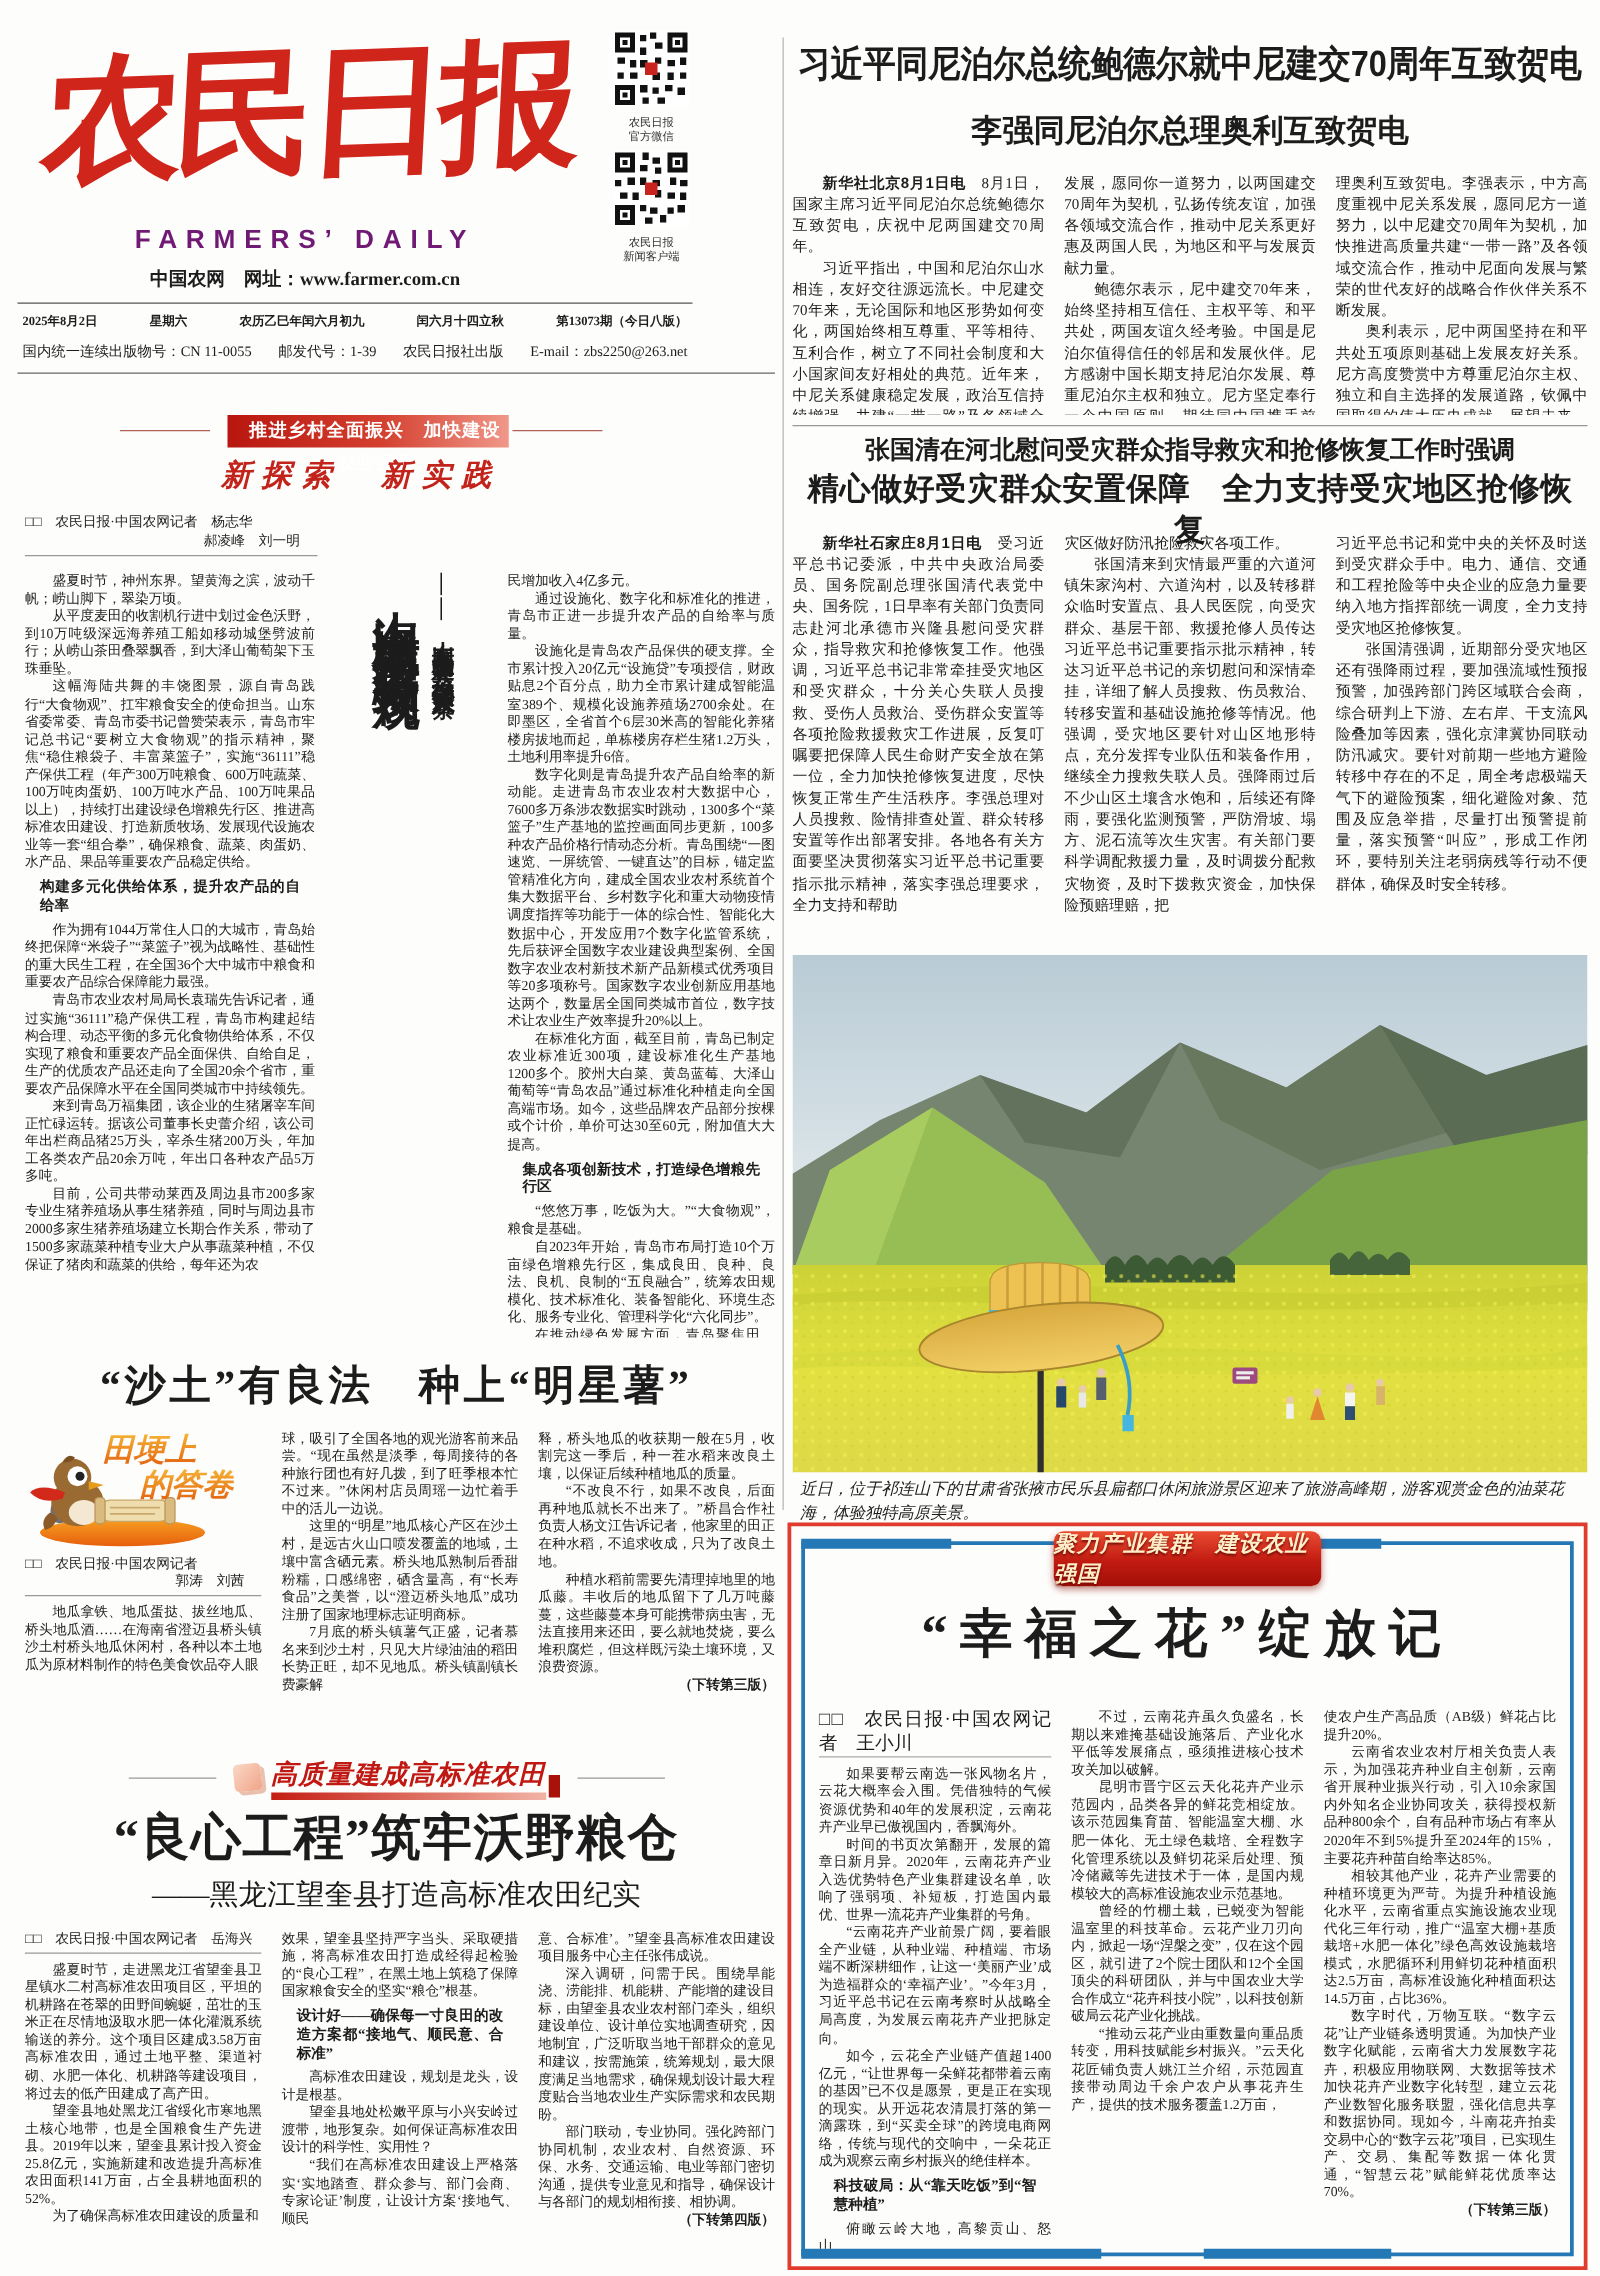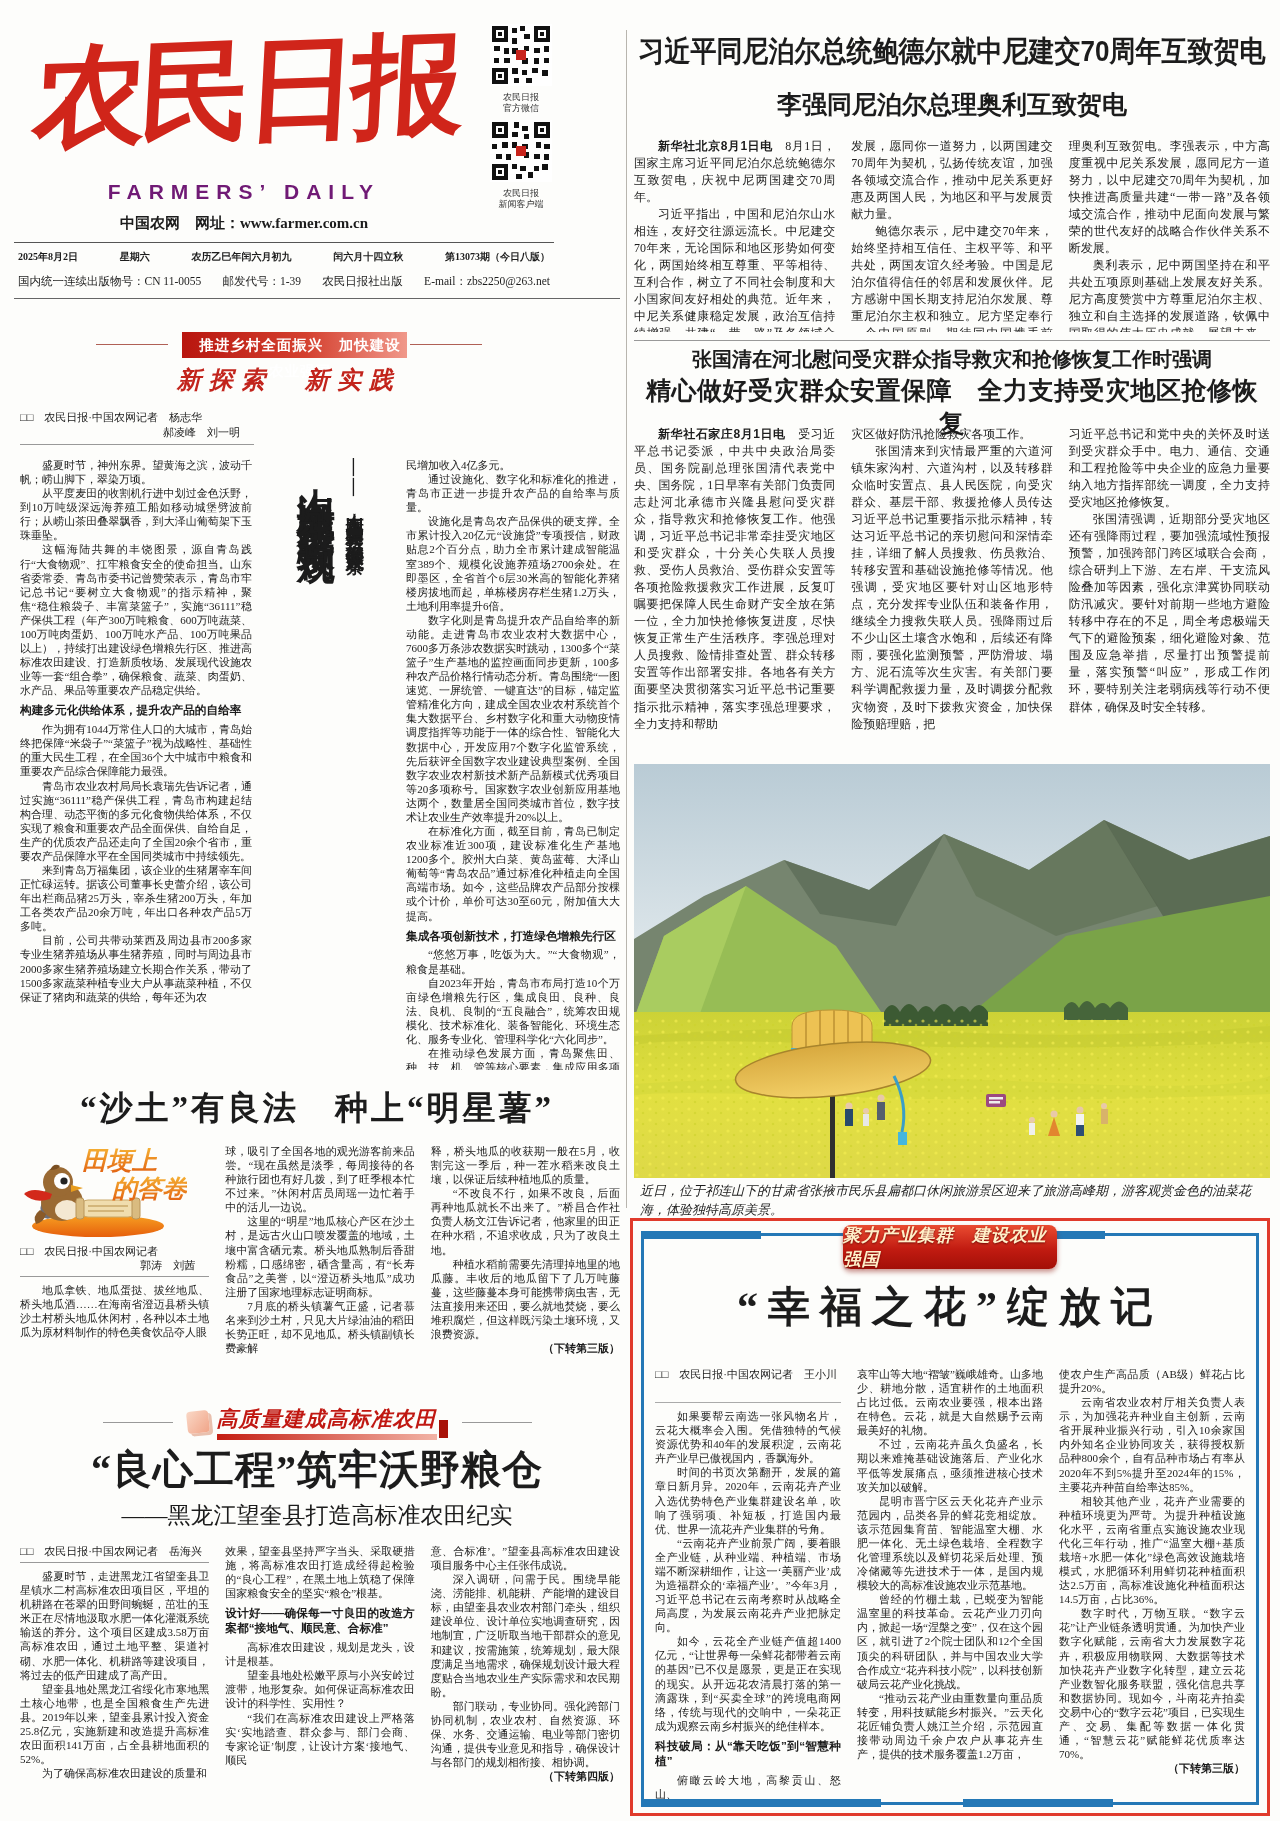--- a/index.html
+++ b/index.html
@@ -24,22 +24,22 @@
   .m-pub{position:absolute;left:4px;top:264px;width:532px;display:flex;justify-content:space-between;
          font-size:11.5px;}
 
   
   .bt p{margin:0;text-indent:2em;}
   .bt{font-size:11px;line-height:1.28;text-align:justify;}
   .bt2{font-size:12px;line-height:1.42;text-align:justify;}
   .bt2 p{margin:0;text-indent:2em;}
   .bt p.ni,.bt2 p.ni{text-indent:0;}
   .bt p.tr,.bt2 p.tr{text-indent:0;text-align:right;font-weight:bold;}
-  .col-subhead{font-family:Liberation Sans, sans-serif;font-weight:bold;
-               font-size:1.06em;margin:6px 0 4px;text-indent:0;}
+  .col-subhead{font-family:Liberation Serif, serif;font-weight:bold;
+               font-size:1.06em;margin:6px 12px 4px;text-indent:0;}
   .byline{font-size:11px;border-bottom:1px solid #999;padding-bottom:4px;margin-bottom:6px;}
   .byline .b2{display:block;text-align:right;padding-right:14px;}
   strong{font-family:"Liberation Sans","DejaVu Sans",sans-serif;}
 
   
   #left-story{left:14px;top:318px;width:606px;height:756px;}
   .ls-banner{position:absolute;left:168px;top:14px;width:214px;height:26px;line-height:26px;text-align:center;
              background:linear-gradient(90deg,#b8160f,#d4402f 55%,#f0988a);color:#fff;font-weight:bold;
              font-size:14.5px;font-family:"Liberation Sans",sans-serif;letter-spacing:1px;padding-left:11px;}
   .ls-line{position:absolute;top:26px;border-top:1px solid #b06055;width:72px;}
@@ -105,21 +105,21 @@
   #flower{left:630px;top:1218px;width:640px;height:598px;border:3px solid #e03b2c;box-sizing:border-box;background:#fdfdfb;}
   .blue-frame{position:absolute;left:8px;right:8px;top:12px;bottom:8px;border:3px solid #2478b6;}
   .bbar{position:absolute;height:8px;background:#2478b6;}
   .fl-ribbon{position:absolute;left:50%;transform:translateX(-50%);top:4px;width:214px;height:44px;z-index:3;
              background:linear-gradient(180deg,#ea4c31,#c11b11 55%,#a30f07);border-radius:8px;
              display:flex;align-items:center;justify-content:center;color:#ffefc8;font-weight:900;font-style:italic;
              font-size:17.5px;letter-spacing:1px;text-shadow:0 1px 2px #720b05;box-shadow:0 3px 5px rgba(140,20,10,.45);}
   .fl-headline{position:absolute;left:0;top:58px;width:634px;text-align:center;font-size:42px;font-weight:900;letter-spacing:10px;}
   .fl-cols{position:absolute;left:22px;top:146px;width:590px;height:432px;display:flex;gap:16px;overflow:hidden;}
   .fl-col{flex:1;}
-  .byline-c{font-size:11px;border-bottom:1px solid #aaa;padding-bottom:21px;margin-bottom:6px;}
+  .byline-c{font-size:15px;border-bottom:1px solid #aaa;padding-bottom:0;margin-bottom:6px;}
 </style>
 </head>
 <body>
 
 <div class="page">
 
   <div class="abs" id="masthead">
     <div class="nb-title">农民日报</div>
 
     <div class="qr-box" style="top:14px;">
@@ -486,21 +486,20 @@
         <div>
             <p>如果要帮云南选一张风物名片，云花大概率会入围。凭借独特的气候资源优势和40年的发展积淀，云南花卉产业早已傲视国内，香飘海外。</p>
             <p>时间的书页次第翻开，发展的篇章日新月异。2020年，云南花卉产业入选优势特色产业集群建设名单，吹响了强弱项、补短板，打造国内最优、世界一流花卉产业集群的号角。</p>
             <p>“云南花卉产业前景广阔，要着眼全产业链，从种业端、种植端、市场端不断深耕细作，让这一‘美丽产业’成为造福群众的‘幸福产业’。”今年3月，习近平总书记在云南考察时从战略全局高度，为发展云南花卉产业把脉定向。</p>
             <p>如今，云花全产业链产值超1400亿元，“让世界每一朵鲜花都带着云南的基因”已不仅是愿景，更是正在实现的现实。从开远花农清晨打落的第一滴露珠，到“买卖全球”的跨境电商网络，传统与现代的交响中，一朵花正成为观察云南乡村振兴的绝佳样本。</p>
             <div class="col-subhead">科技破局：从“靠天吃饭”到“智慧种植”</div>
             <p>俯瞰云岭大地，高黎贡山、怒山、</p>
           </div>
       </div>
       <div class="fl-col">
-          <p class="ni">哀牢山等大地“褶皱”巍峨雄奇。山多地少、耕地分散，适宜耕作的土地面积占比过低。云南农业要强，根本出路在特色。云花，就是大自然赐予云南最美好的礼物。</p>
           <p>不过，云南花卉虽久负盛名，长期以来难掩基础设施落后、产业化水平低等发展痛点，亟须推进核心技术攻关加以破解。</p>
           <p>昆明市晋宁区云天化花卉产业示范园内，品类各异的鲜花竞相绽放。该示范园集育苗、智能温室大棚、水肥一体化、无土绿色栽培、全程数字化管理系统以及鲜切花采后处理、预冷储藏等先进技术于一体，是国内规模较大的高标准设施农业示范基地。</p>
           <p>曾经的竹棚土栽，已蜕变为智能温室里的科技革命。云花产业刀刃向内，掀起一场“涅槃之变”，仅在这个园区，就引进了2个院士团队和12个全国顶尖的科研团队，并与中国农业大学合作成立“花卉科技小院”，以科技创新破局云花产业化挑战。</p>
           <p>“推动云花产业由重数量向重品质转变，用科技赋能乡村振兴。”云天化花匠铺负责人姚江兰介绍，示范园直接带动周边千余户农户从事花卉生产，提供的技术服务覆盖1.2万亩，</p>
         </div>
       <div class="fl-col">
           <p class="ni">使农户生产高品质（AB级）鲜花占比提升20%。</p>
           <p>云南省农业农村厅相关负责人表示，为加强花卉种业自主创新，云南省开展种业振兴行动，引入10余家国内外知名企业协同攻关，获得授权新品种800余个，自有品种市场占有率从2020年不到5%提升至2024年的15%，主要花卉种苗自给率达85%。</p>
           <p>相较其他产业，花卉产业需要的种植环境更为严苛。为提升种植设施化水平，云南省重点实施设施农业现代化三年行动，推广“温室大棚+基质栽培+水肥一体化”绿色高效设施栽培模式，水肥循环利用鲜切花种植面积达2.5万亩，高标准设施化种植面积达14.5万亩，占比36%。</p>
           <p>数字时代，万物互联。“数字云花”让产业链条透明贯通。为加快产业数字化赋能，云南省大力发展数字花卉，积极应用物联网、大数据等技术加快花卉产业数字化转型，建立云花产业数智化服务联盟，强化信息共享和数据协同。现如今，斗南花卉拍卖交易中心的“数字云花”项目，已实现生产、交易、集配等数据一体化贯通，“智慧云花”赋能鲜花优质率达70%。</p>

